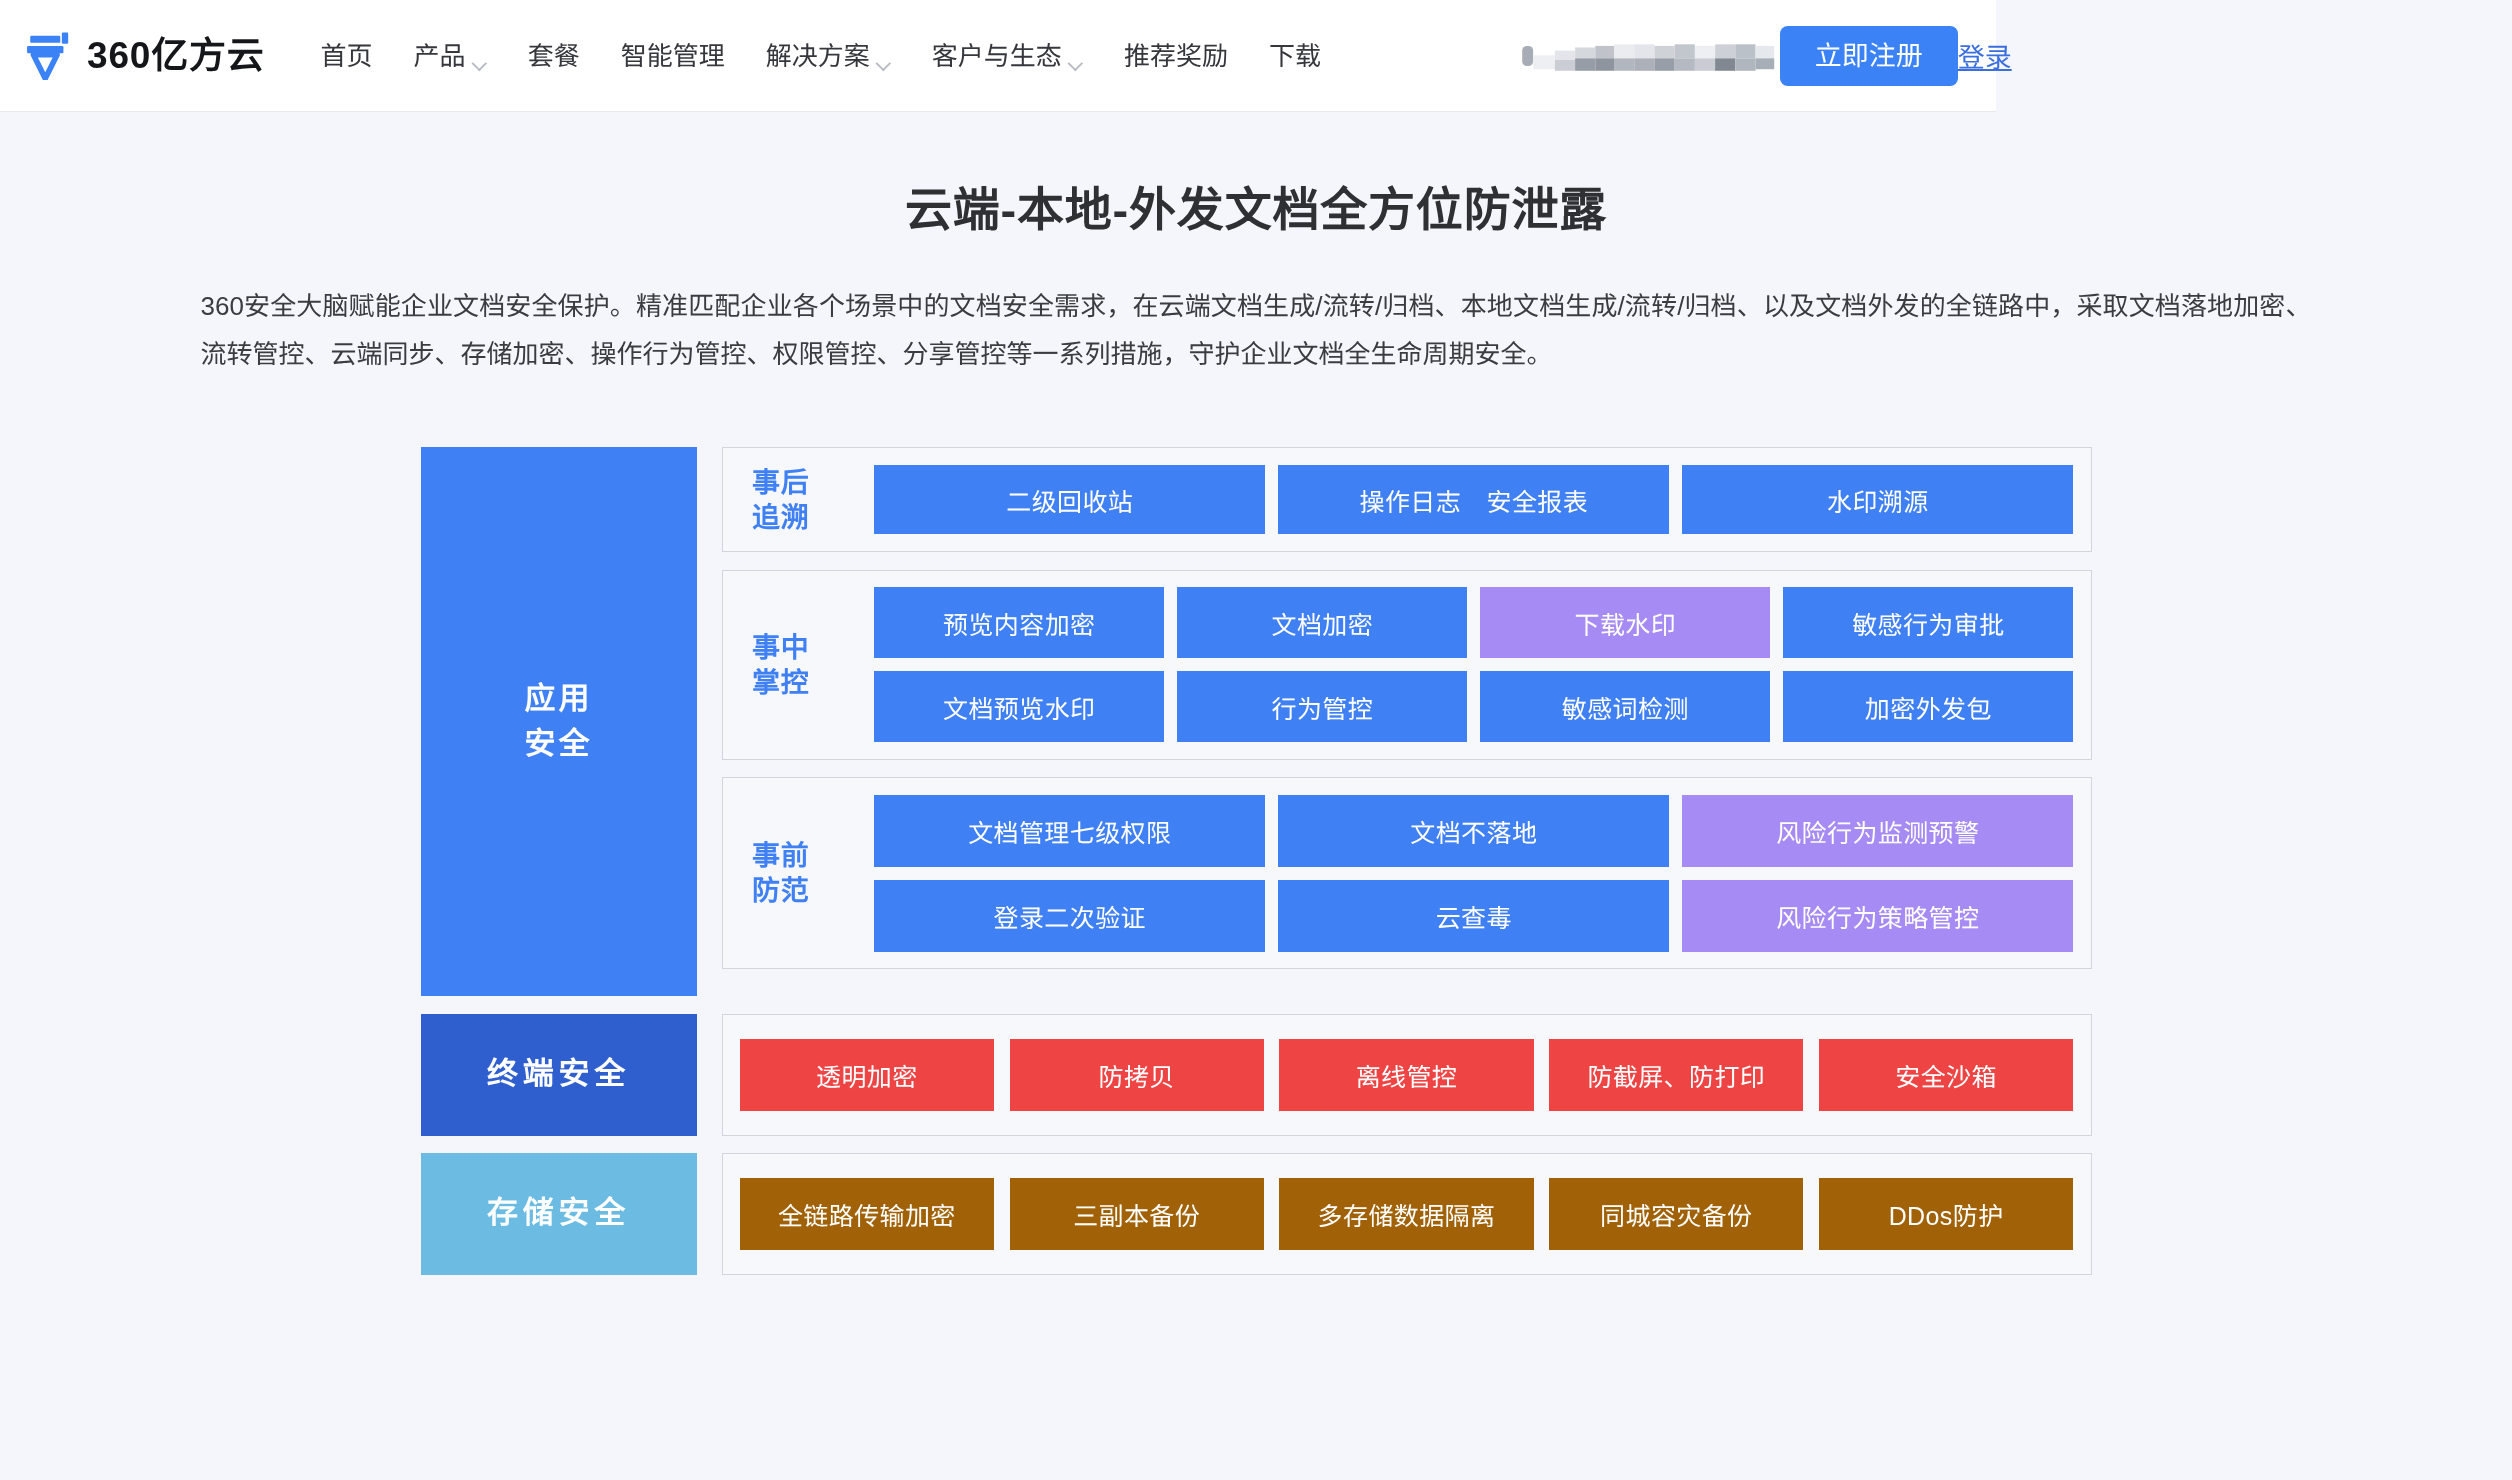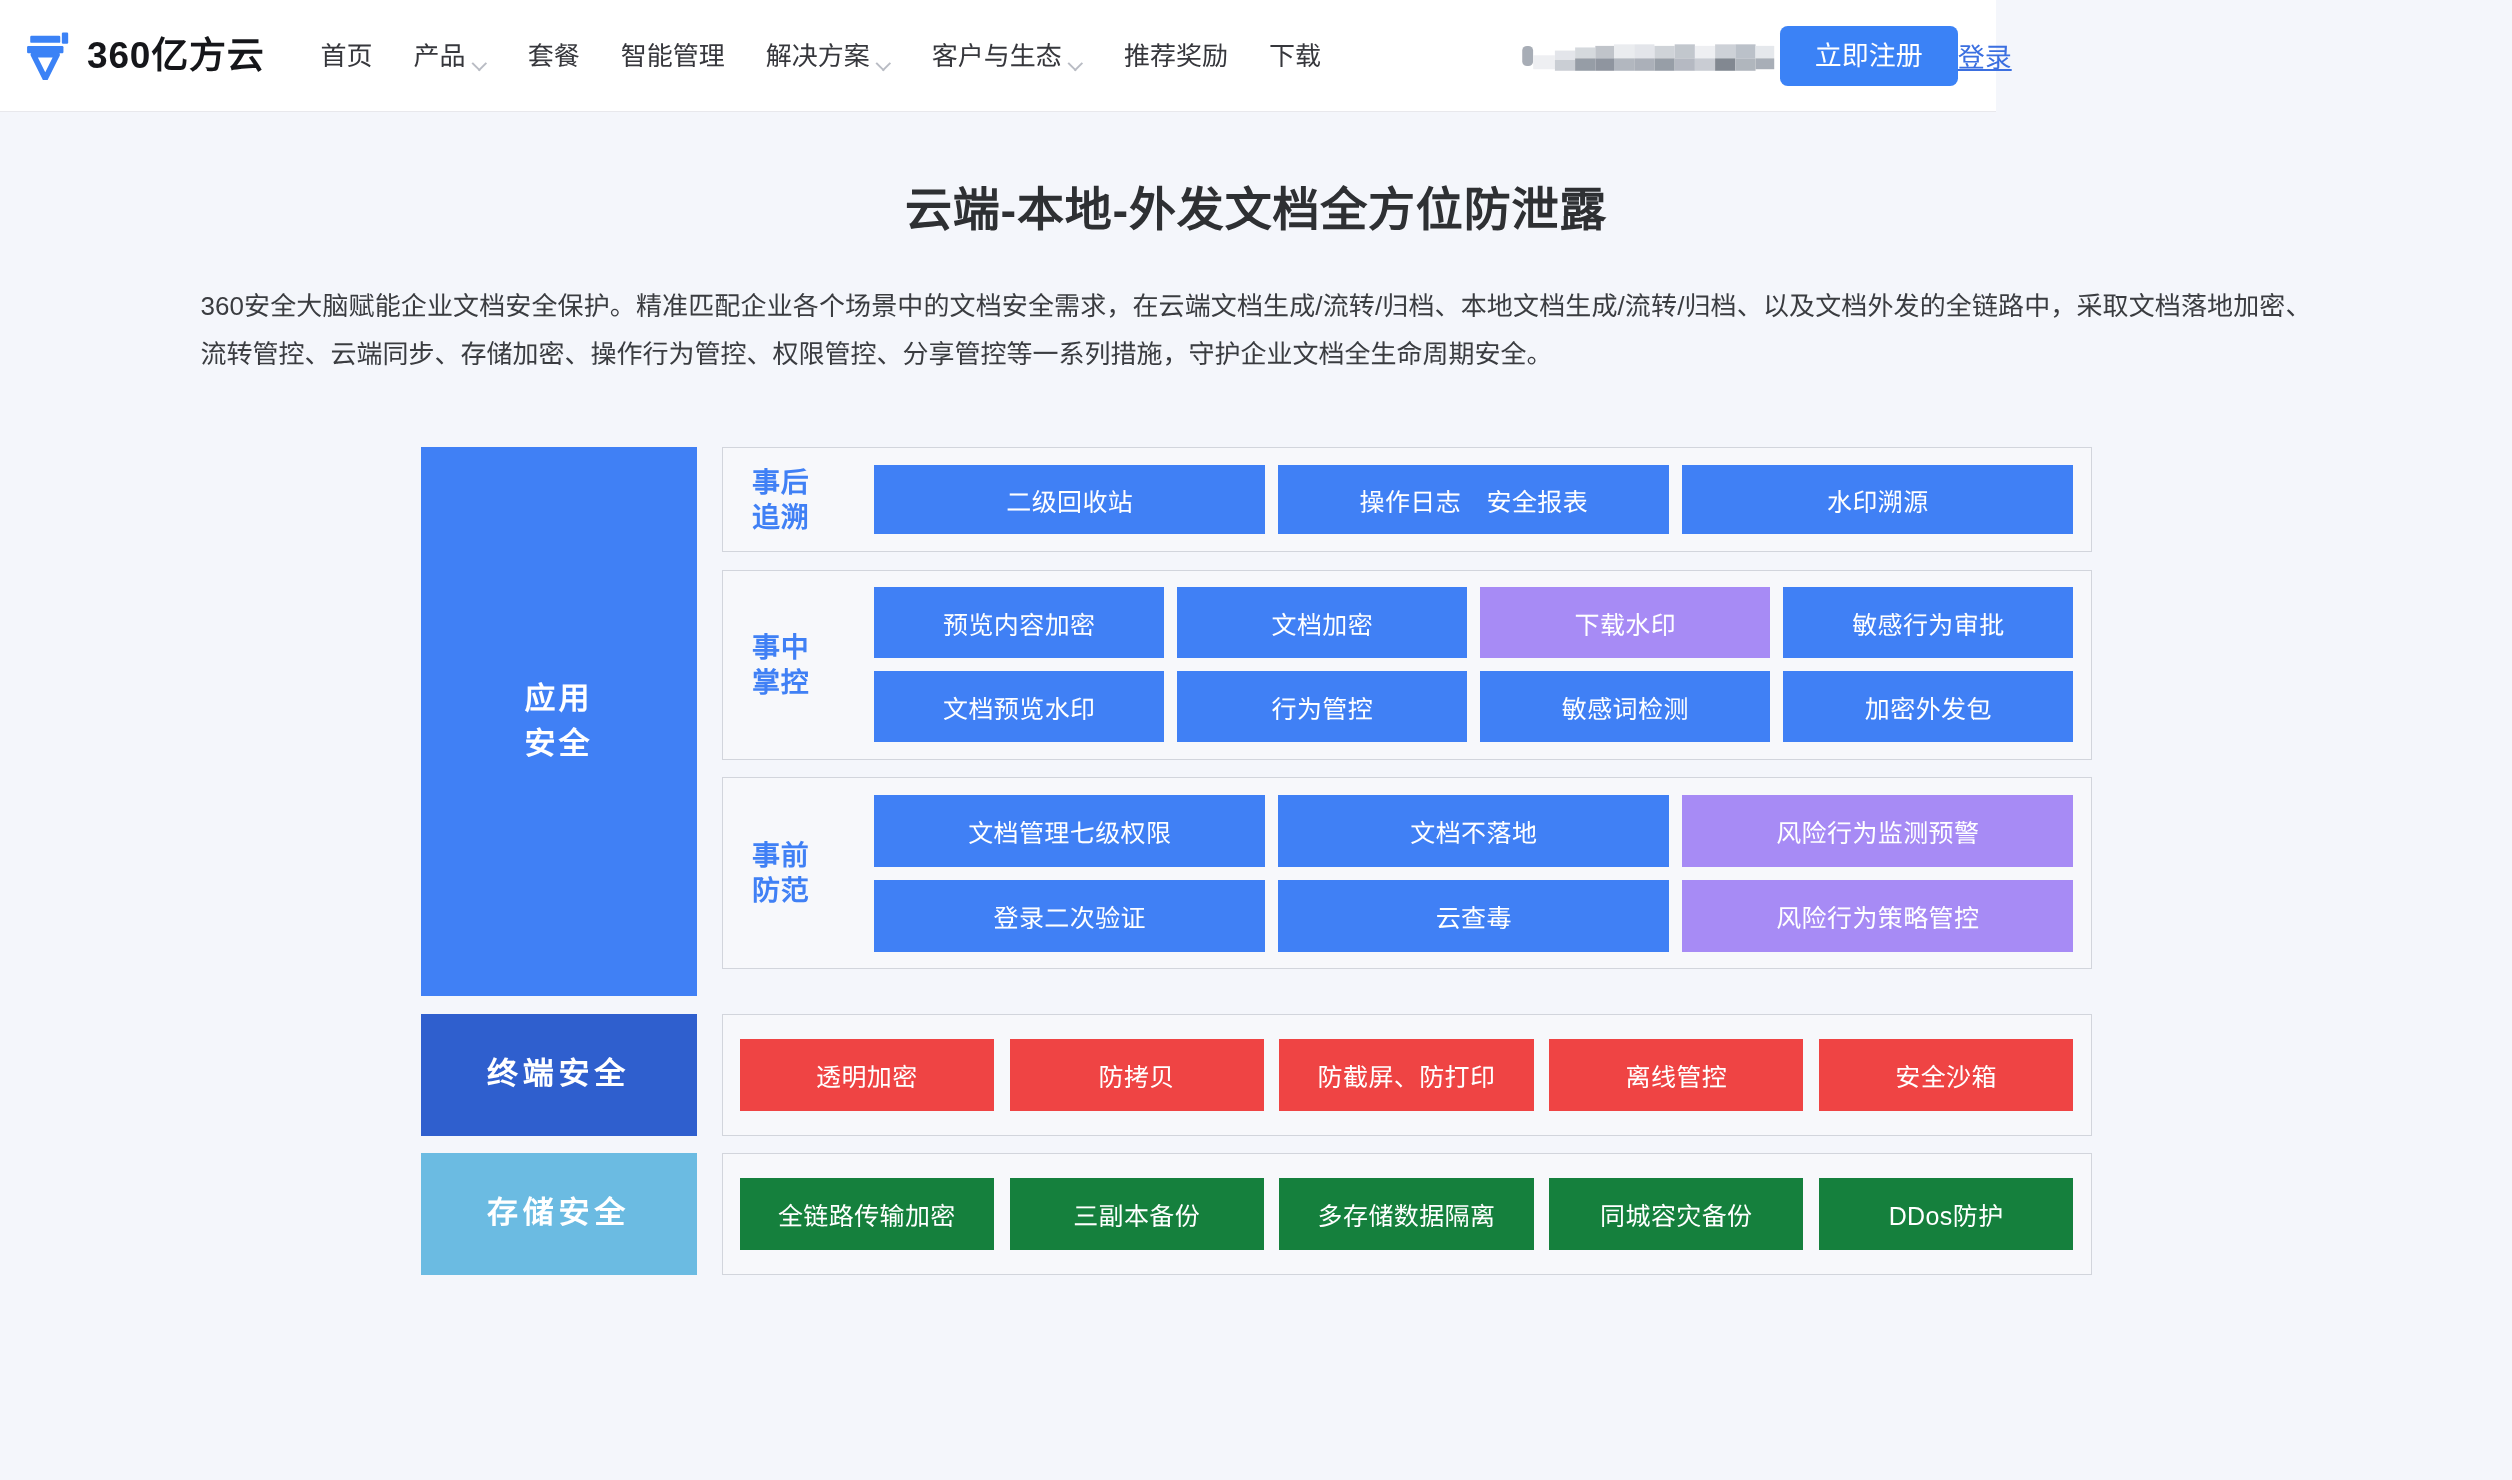--- a/index.html
+++ b/index.html
@@ -194,21 +194,21 @@
     font-size: 25px;
     letter-spacing: 0.4px;
     text-align: center;
     padding: 4.7px 7.8px;
     cursor: pointer;
     white-space: nowrap;
   }
   .tile.blue   { background: #4080f5; }
   .tile.purple { background: #a78bf5; }
   .tile.deep   { background: #ef4444; }
-  .tile.light  { background: #15803d; }
+  .tile.light  { background: #a16207; }
 
   
   .stage-box.r1 .tile { min-height: 69px; }
   .stage-box.r2 .tile { min-height: 71px; }
   .stage-box.r3 .tile { min-height: 72px; }
 
   .flat-box {
     border: 1.6px solid #d2d5dc;
     background: #f7f8fb;
     padding: 16.5px 17.3px;
@@ -380,22 +380,22 @@
         </div>
 
       </div>
     </div>
 
     <div class="layer-row endpoint-row">
       <div class="layer-label endpoint">终端安全</div>
       <div class="flat-box">
         <div class="tile deep">透明加密</div>
         <div class="tile deep">防拷贝</div>
+        <div class="tile deep">离线管控</div>
         <div class="tile deep">防截屏、防打印</div>
-        <div class="tile deep">离线管控</div>
         <div class="tile deep">安全沙箱</div>
       </div>
     </div>
 
     <div class="layer-row storage-row">
       <div class="layer-label storage">存储安全</div>
       <div class="flat-box">
         <div class="tile light">全链路传输加密</div>
         <div class="tile light">三副本备份</div>
         <div class="tile light">多存储数据隔离</div>

